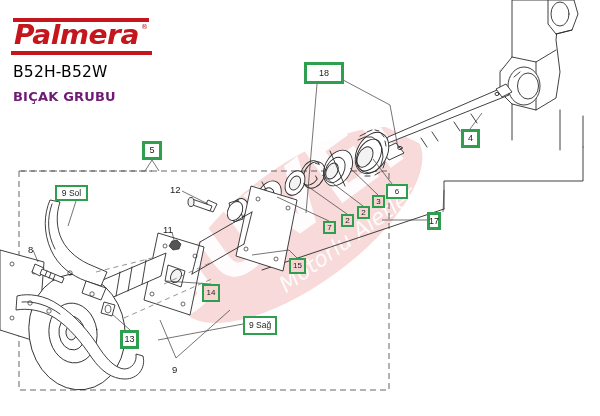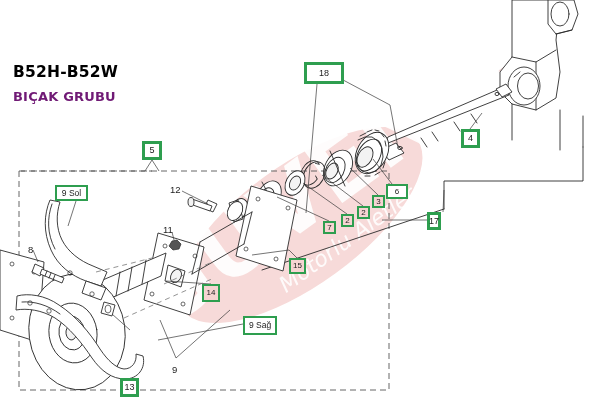--- a/index.html
+++ b/index.html
@@ -58,21 +58,21 @@
     font-size: 7px;
     color: #c4161c;
     font-family: "DejaVu Sans", sans-serif;
   }
 
   #model-title {
     position: absolute;
     left: 13px;
     top: 63px;
     font-family: "DejaVu Sans", sans-serif;
-    font-weight: 700;
+    font-weight: 400;
     font-size: 15.5px;
     color: #000000;
     letter-spacing: 0.2px;
     white-space: nowrap;
   }
   #group-title {
     position: absolute;
     left: 13px;
     top: 89px;
     font-family: "DejaVu Sans", sans-serif;
@@ -110,20 +110,26 @@
   }
   .callout.big { font-size: 9px; border-width: 3px; }
   .callout.tint { background: #f6d4d2; }
   .callout.wide { font-size: 8.5px; padding: 0 2px; }
 </style>
 </head>
 <body>
 
 <div id="page">
 
+  <div id="brand">
+    <div class="bar top"></div>
+    <div class="wordmark">Palmera</div>
+    <div class="reg">®</div>
+    <div class="bar bottom"></div>
+  </div>
 
   <div id="model-title">B52H-B52W</div>
   <div id="group-title">BIÇAK GRUBU</div>
 
   <svg id="drawing" viewBox="0 0 600 416">
     <defs>
       <style>
         .ln   { fill:none; stroke:#2b2b2b; stroke-width:0.9; stroke-linejoin:round; stroke-linecap:round; }
         .ln2  { fill:none; stroke:#2b2b2b; stroke-width:0.7; }
         .lead { fill:none; stroke:#3a3a3a; stroke-width:0.7; }
@@ -359,21 +365,21 @@
   <div class="callout tint" style="left:357px; top:206px; width:13px; height:13px;">2</div>
 
   <div class="callout tint" style="left:341px; top:214px; width:13px; height:13px;">2</div>
 
   <div class="callout tint" style="left:323px; top:221px; width:13px; height:13px;">7</div>
 
   <div class="callout tint" style="left:289px; top:258px; width:17px; height:16px;">15</div>
 
   <div class="callout tint" style="left:202px; top:284px; width:18px; height:18px;">14</div>
 
-  <div class="callout big" style="left:120px; top:330px; width:19px; height:19px;margin-top:48px;">13</div>
+  <div class="callout big" style="left:120px; top:330px; width:19px; height:19px;">13</div>
 
   <div class="callout wide" style="left:55px; top:185px; width:33px; height:16px;">9 Sol</div>
 
   <div class="callout wide" style="left:243px; top:316px; width:34px; height:19px;">9 Sağ</div>
 
   <div style="position:absolute; left:170px; top:184px; font-size:9.5px; color:#1c1c1c; z-index:41;">12</div>
 
   <div style="position:absolute; left:163px; top:224px; font-size:9.5px; color:#1c1c1c; z-index:41;">11</div>
 
   <div style="position:absolute; left:28px; top:244px; font-size:9.5px; color:#1c1c1c; z-index:41;">8</div>

